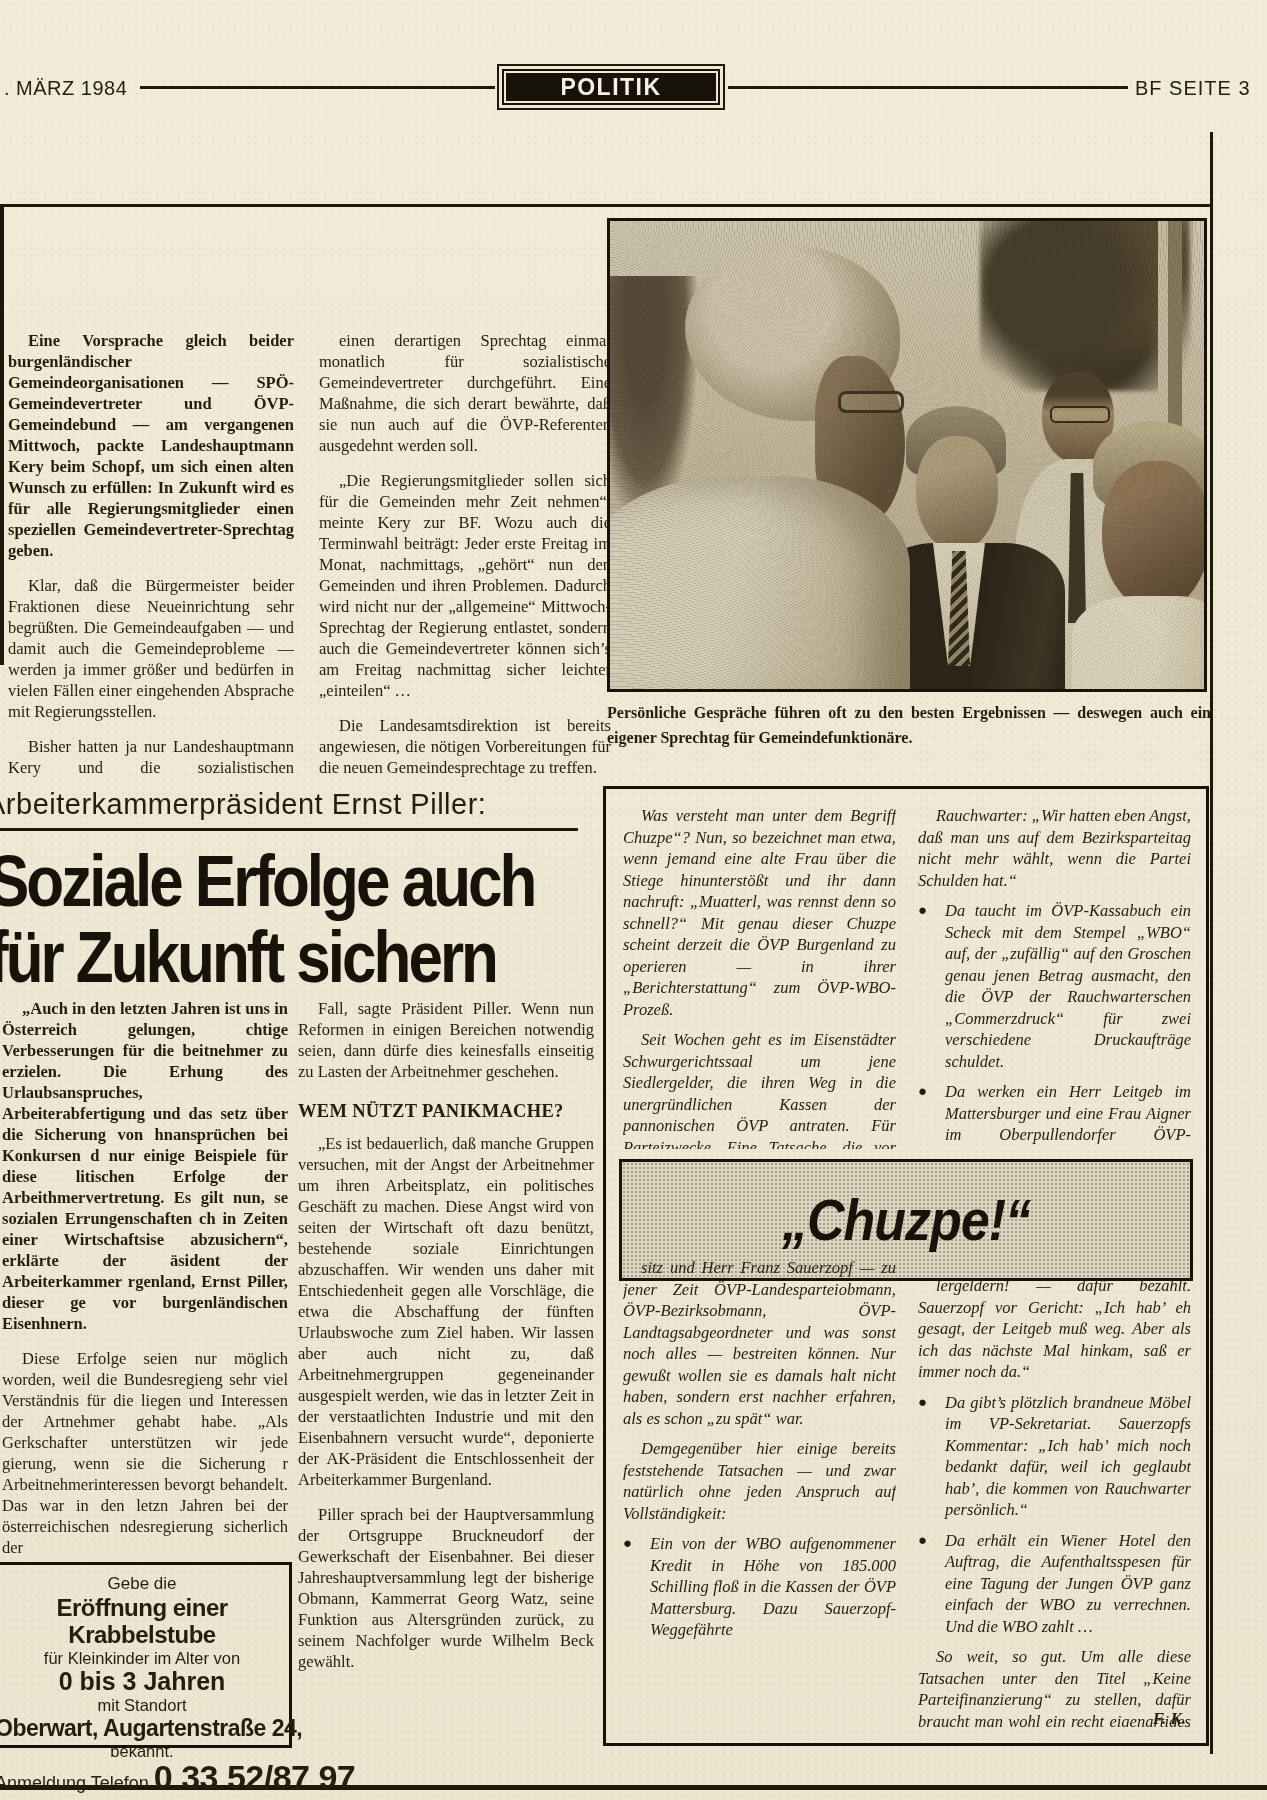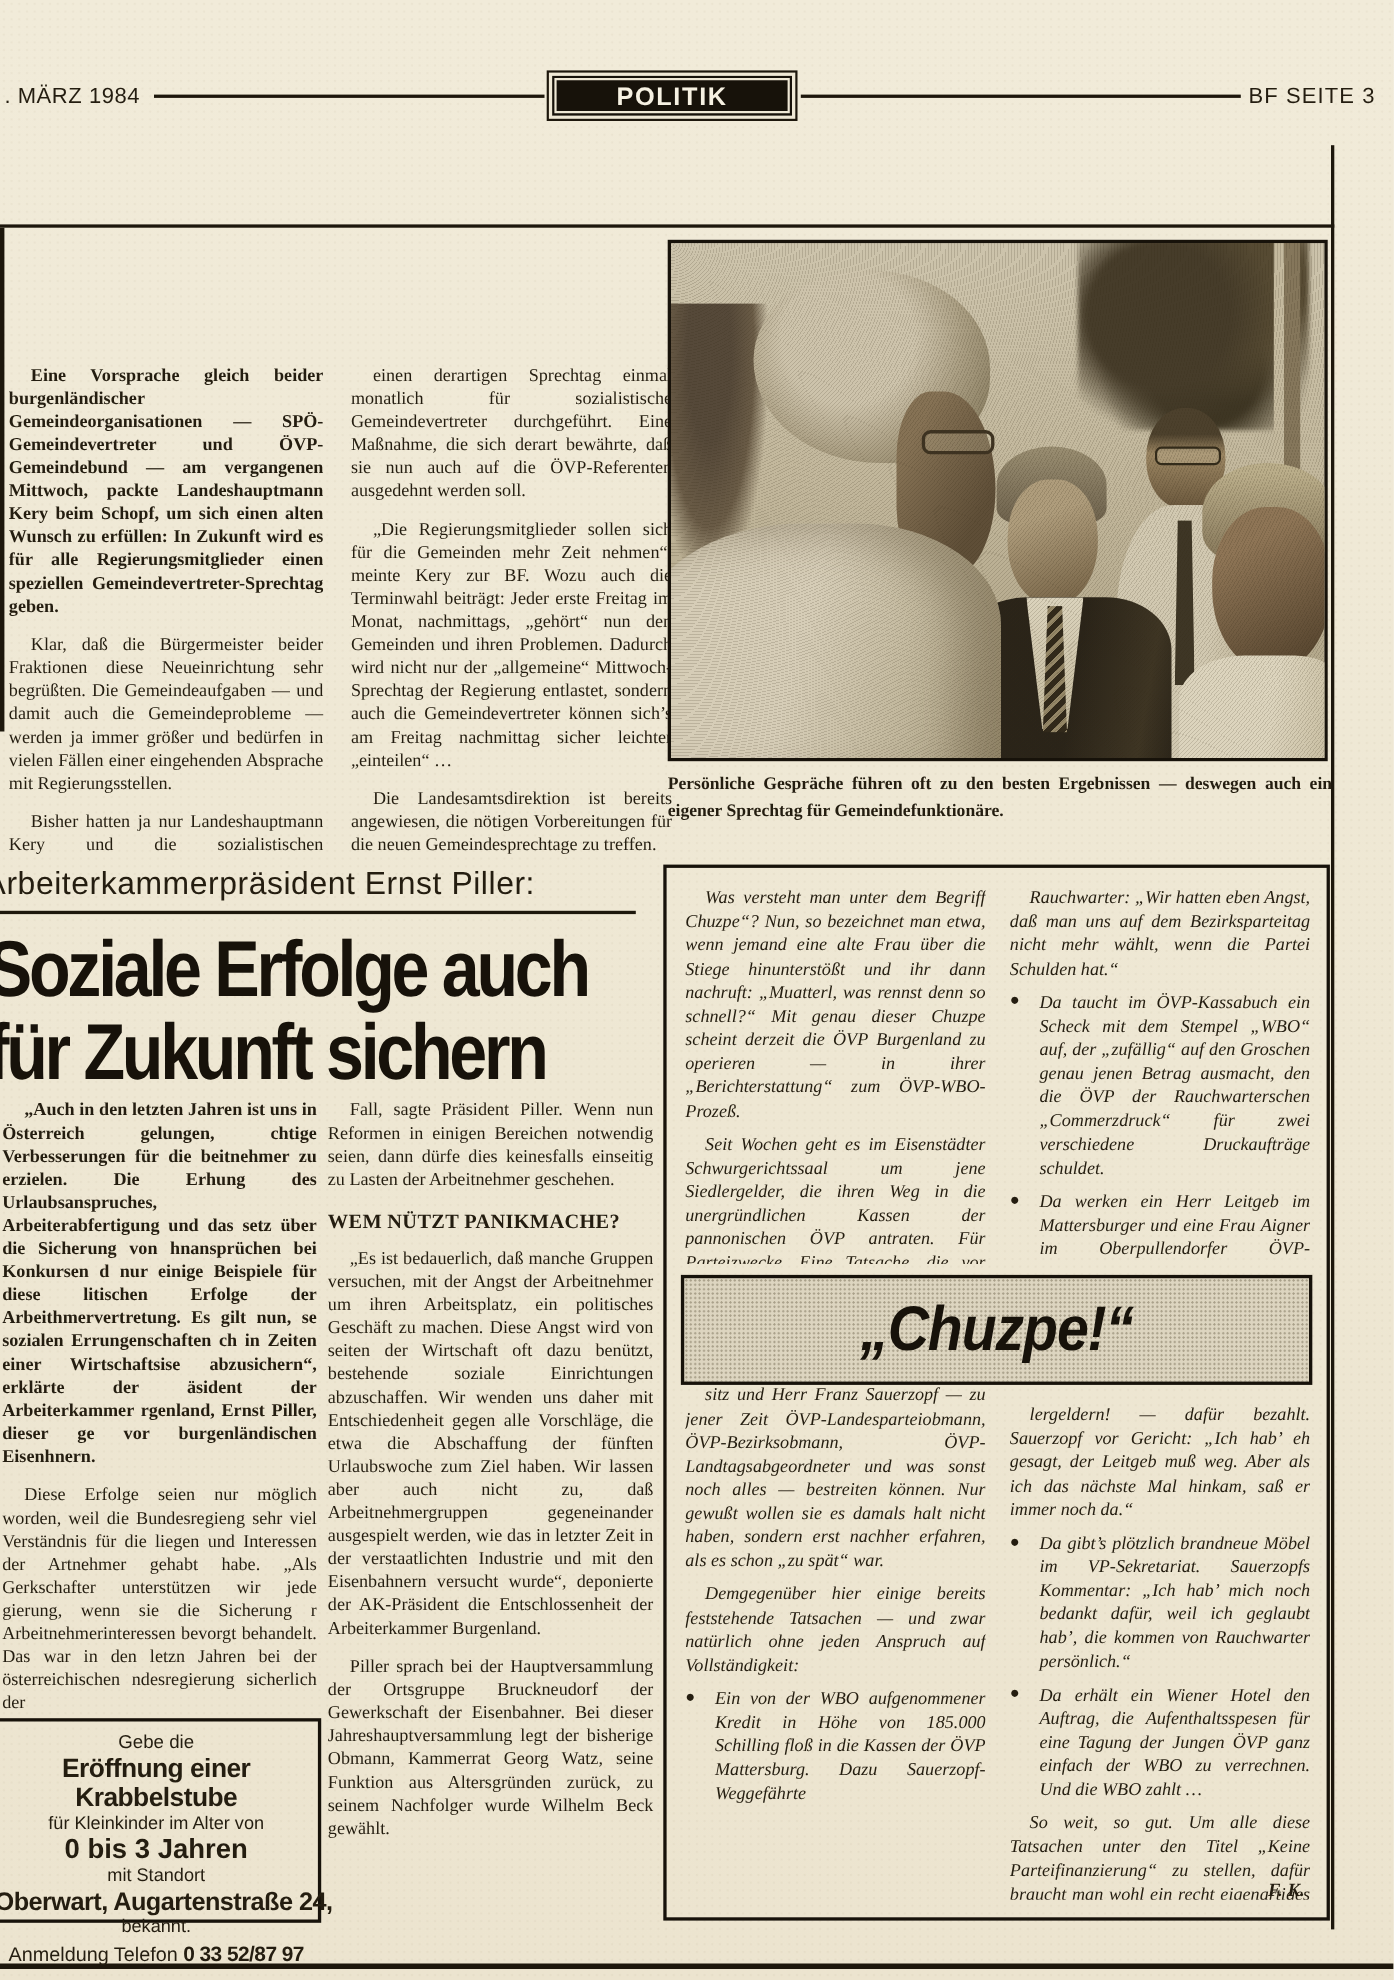--- a/index.html
+++ b/index.html
@@ -101,39 +101,39 @@
       linear-gradient(0deg, rgba(96,78,48,.10), rgba(96,78,48,.10));
   }
   .caption{left:607px; top:700px; width:604px; font-weight:bold; font-size:16px; line-height:25px; text-align:justify;}
   
   .chuzpe-box{left:603px; top:786px; width:606px; height:960px; border:3px solid #17120a; box-sizing:border-box;}
   .chuzpe-box .col{font-style:italic; font-size:16.5px; line-height:21.5px;}
   .chuzpe-box .para{margin-bottom:9px; text-indent:18px;}
   .chuzpe-box .para.bullet{text-indent:0;}
   .ch-a-top{left:17px; top:16px; width:273px; height:344px;}
   .ch-b-top{left:312px; top:16px; width:273px; height:344px;}
-  .ch-band{left:13px; top:370px; width:574px; height:100px; border:3px solid #17120a; box-sizing:border-box;
+  .ch-band{left:13px; top:370px; width:574px; height:122px; border:3px solid #17120a; box-sizing:border-box;
     background:#ddd5c0;
     background-image:radial-gradient(rgba(70,60,35,.35) .8px, transparent 1.2px);
     background-size:4px 4px;
     display:flex; align-items:center; justify-content:center;}
   .ch-band .h1{font-style:italic; font-size:52px; letter-spacing:-1px; transform:scale(1,1.1);}
   .ch-a-bot{left:17px; top:468px; width:273px; height:452px;}
   .ch-b-bot{left:312px; top:486px; width:273px; height:452px;}
   .sig{position:absolute; right:20px; bottom:14px; font:bold italic 17px/20px "Liberation Serif", serif;}
   
   .ad-box{left:-8px; top:1562px; width:300px; height:186px; border:3px solid #17120a; box-sizing:border-box;
     text-align:center; font-family:"Liberation Sans", sans-serif; padding-top:8px;}
   .ad-intro{font-size:17px; line-height:21px;}
   .ad-title{font-size:24px; line-height:27px; font-weight:bold; letter-spacing:-.5px;}
   .ad-sub{font-size:16.5px; line-height:20px;}
   .ad-age{font-size:25px; line-height:27px; font-weight:bold;}
   .ad-addr{font-size:23px; line-height:26px; font-weight:bold; letter-spacing:-.5px; white-space:nowrap;}
   .ad-phone-row{font-size:18px; line-height:26px; margin-top:3px; white-space:nowrap;}
-  .ad-phone{font-size:19px; font-weight:bold; letter-spacing:-.5px;}
+  .ad-phone{font-size:34px; font-weight:bold; letter-spacing:-.5px;}
 </style>
 </head>
 <body>
 
 <div class="page">
 
   <div class="abs hdr-date">. MÄRZ 1984</div>
   <div class="abs rule hdr-rule-l"></div>
   <div class="abs politik">
     <div class="politik-inner">POLITIK</div>

